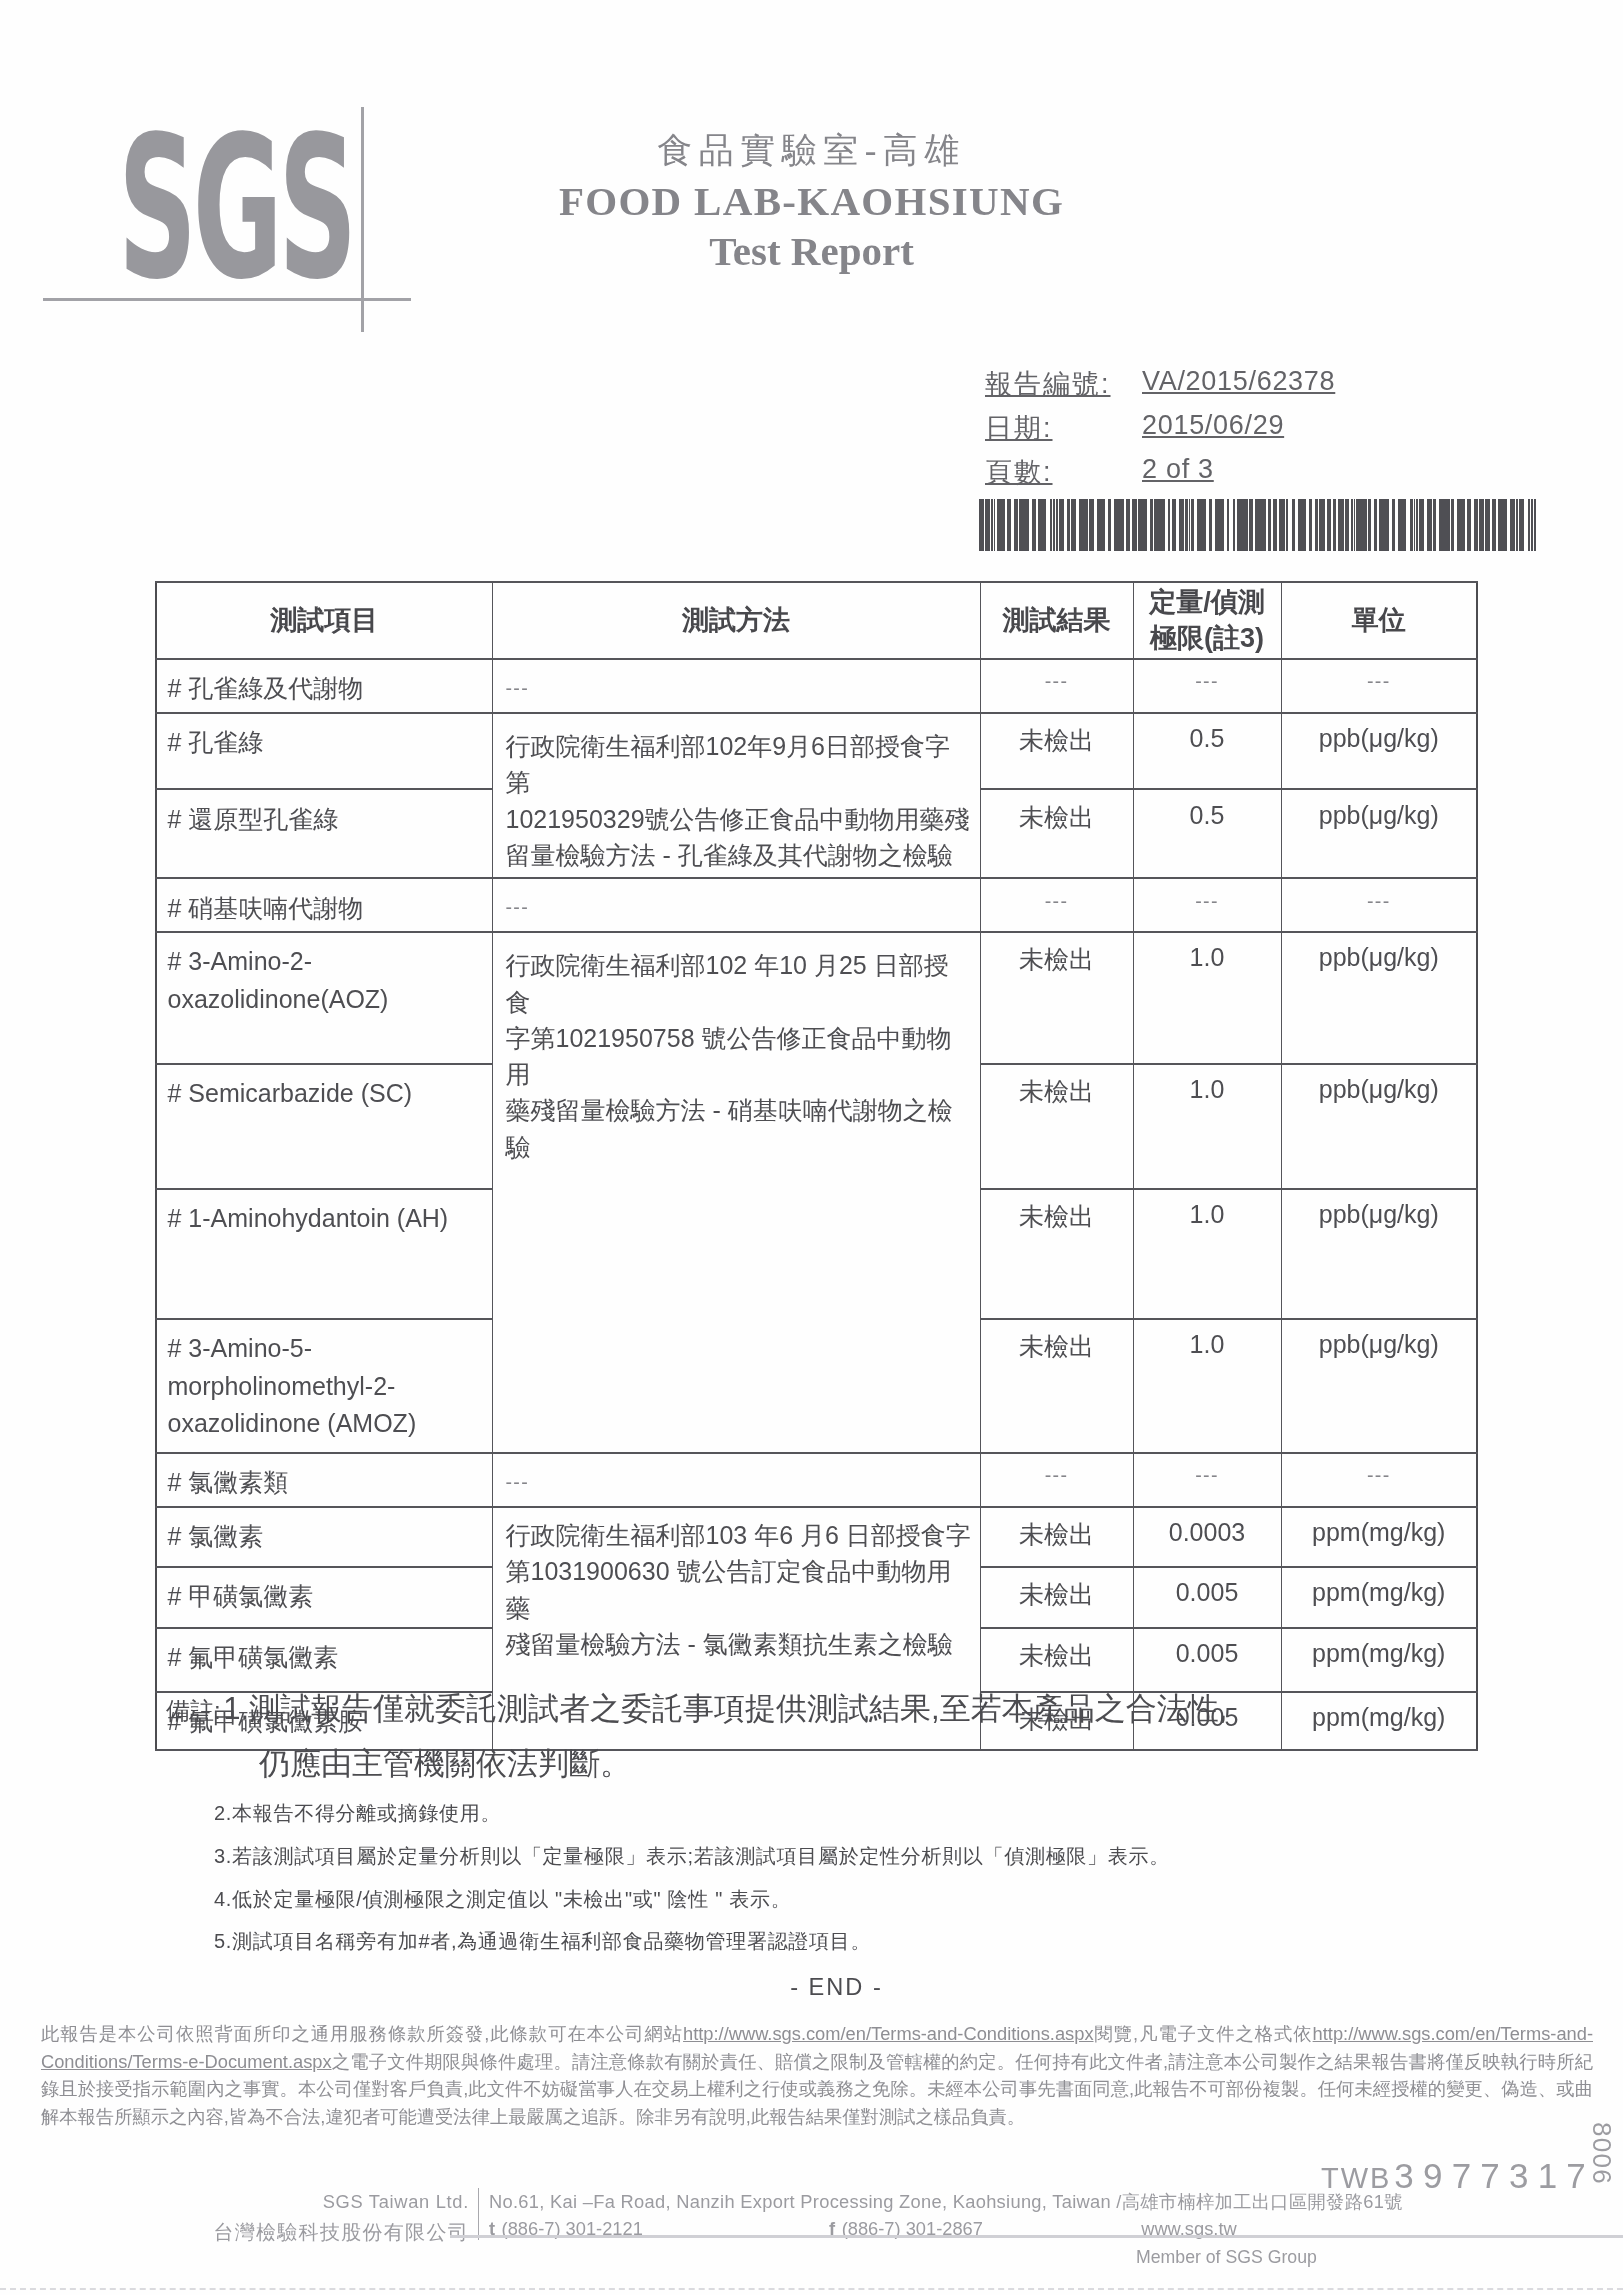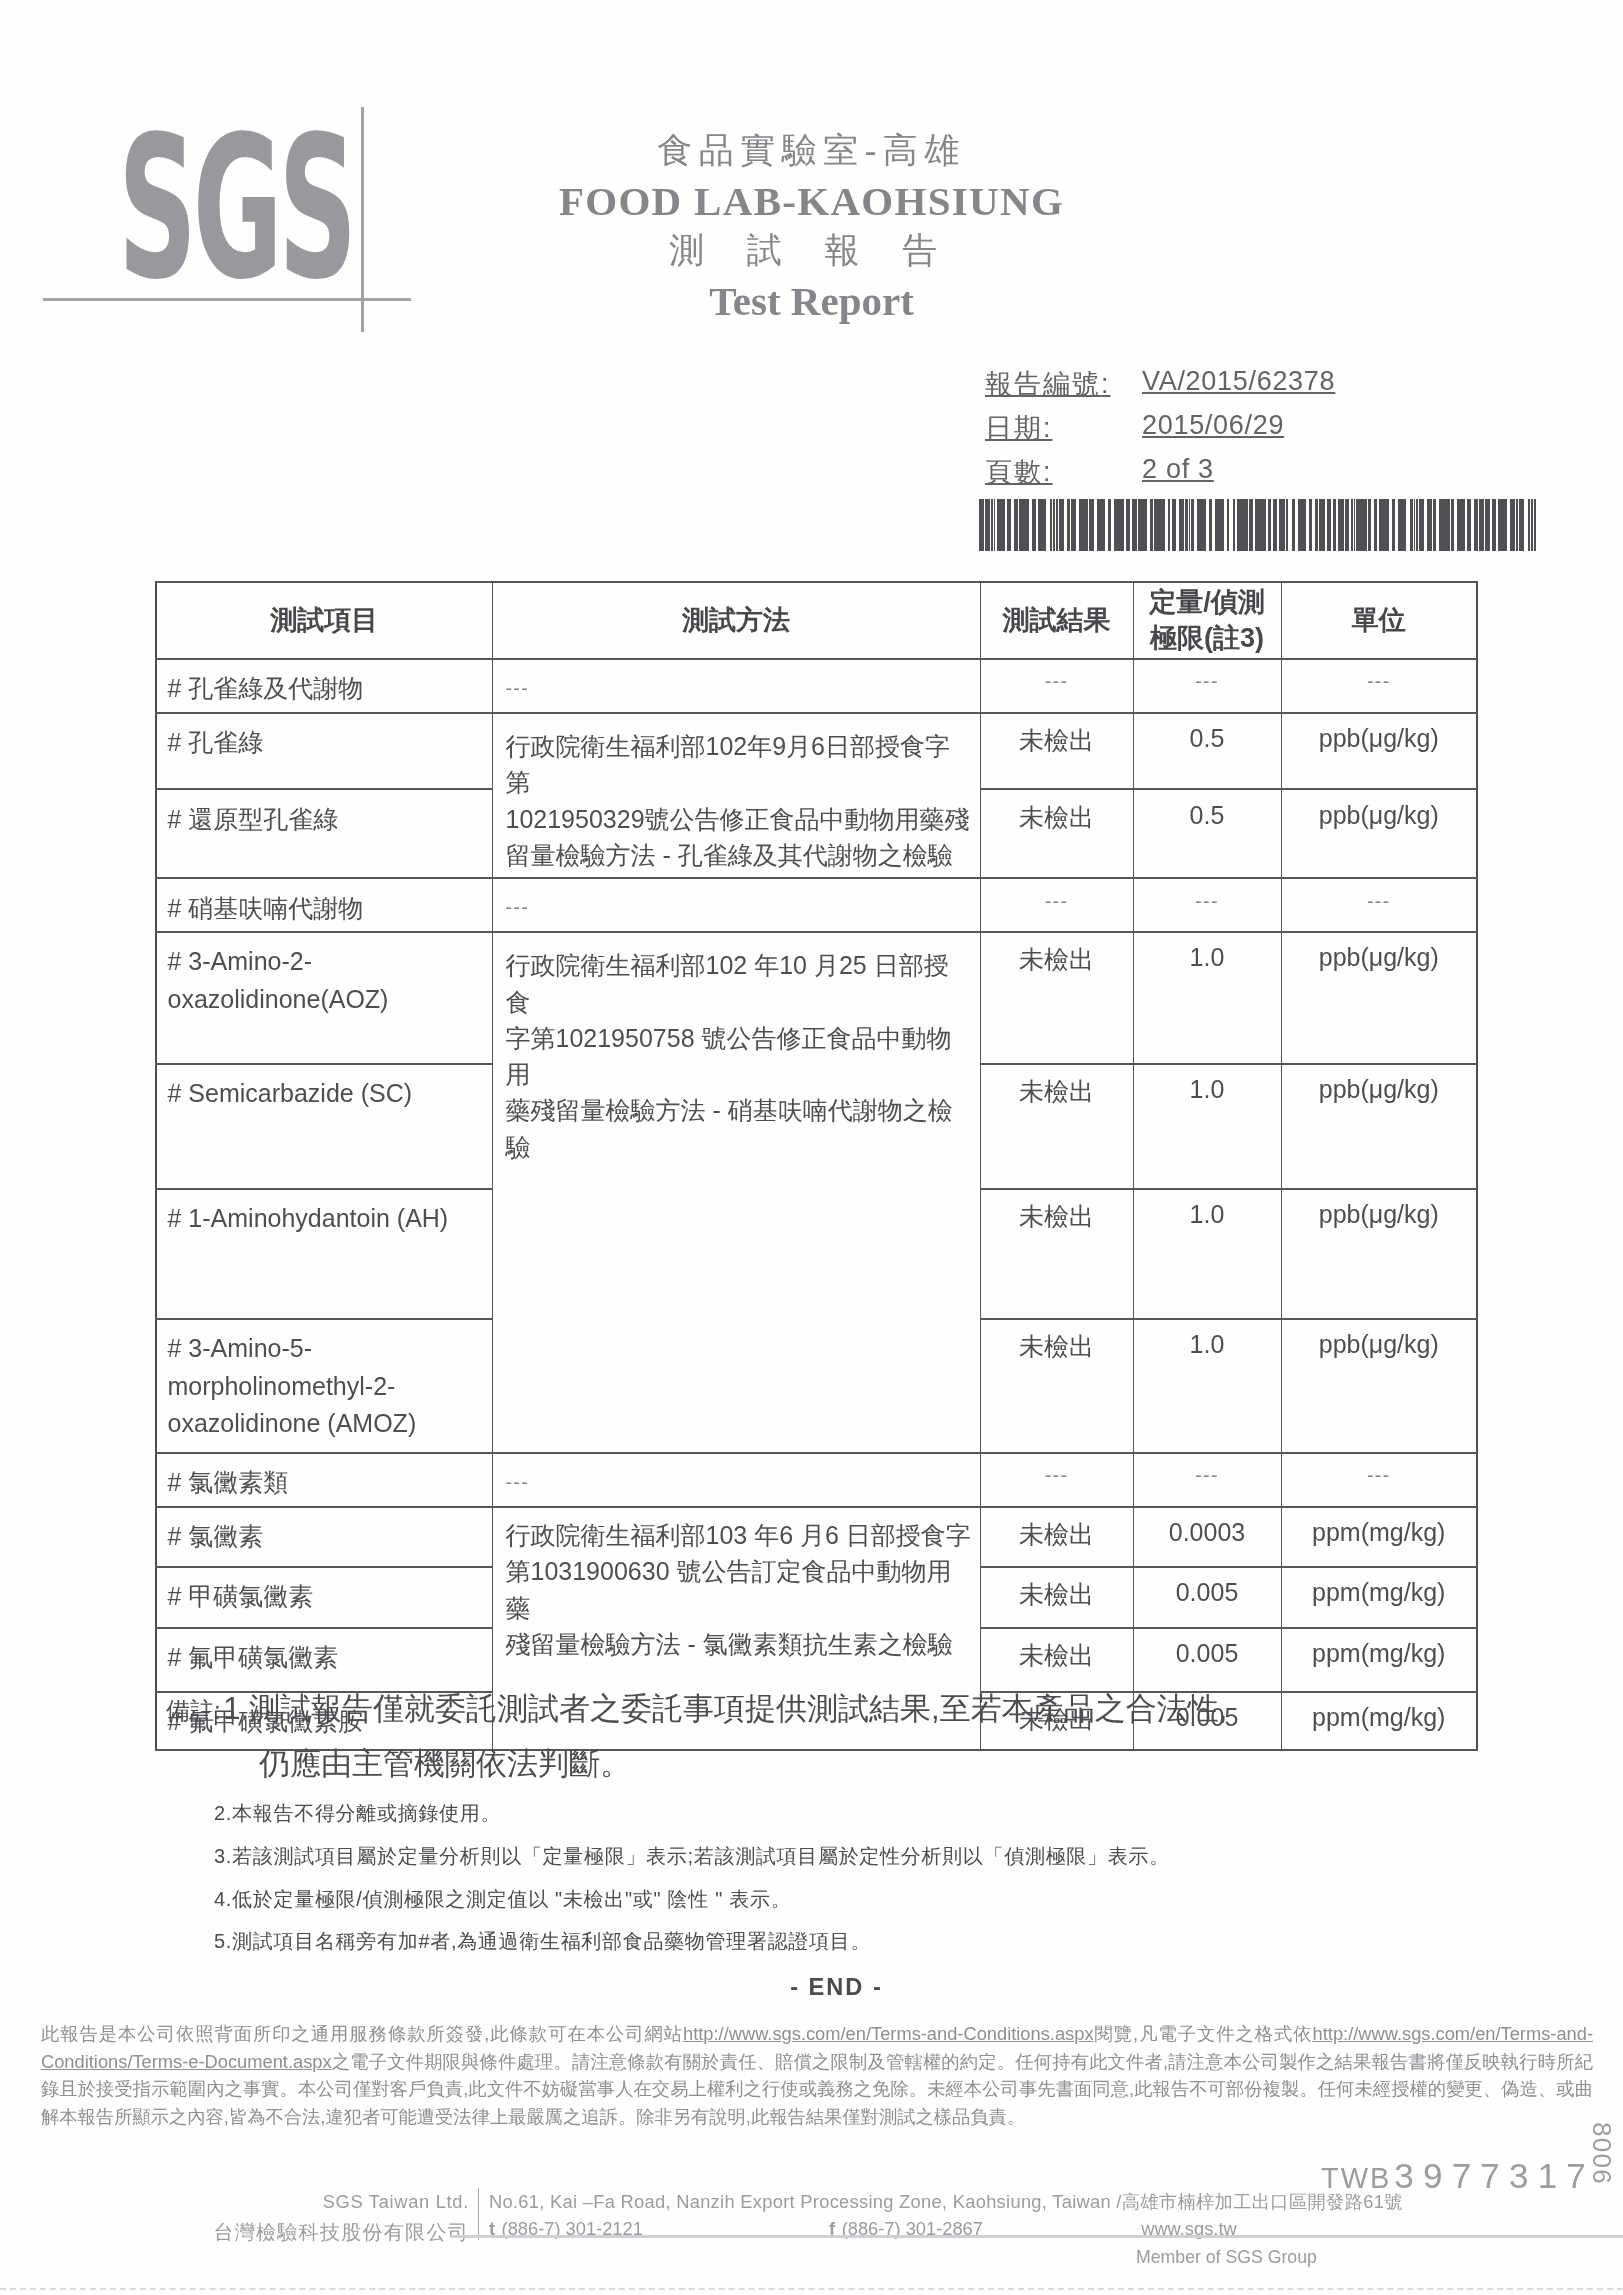--- a/index.html
+++ b/index.html
@@ -61,21 +61,21 @@
   td.method { font-size:25px; text-align:left; padding:14.4px 6.5px 3.9px 13px; white-space:pre-line; line-height:1.45; }
   td.c      { font-size:25px; text-align:center; padding-top:10.5px; }
   td.dash, .dash { color:#85858a; font-size:19.6px; letter-spacing:1.3px; }
   
   .remarks { position:absolute; left:166px; top:1692px; width:1341px; color:#4c4c50; }
   .remark-line1 { font-size:31px; line-height:33px; }
   .remark-prefix { font-size:24px; margin-right:2.6px; }
   .remark-line2 { font-size:31px; margin-left:93px; margin-top:15.7px; }
   .remark-small { font-size:20px; margin-left:48px; margin-top:15.7px; letter-spacing:0.7px; }
   .remark-small:first-of-type { margin-top:19.6px; }
-  .end-mark { font-size:23.6px; margin-top:18.3px; text-align:center; width:1341px; letter-spacing:2px;font-weight:bold; }
+  .end-mark { font-size:23.6px; margin-top:18.3px; text-align:center; width:1341px; letter-spacing:2px; }
   
   .legal {
     position:absolute; left:41px; top:2020px; width:1552px;
     font-size:18.3px; line-height:27.5px; color:#8e8e93; text-align:justify;
   }
   .legal .url { text-decoration:underline; }
   
   .stamp { position:absolute; left:1321px; top:2156px; width:229px; color:#9c9ca1; white-space:nowrap; }
   .stamp-prefix { font-size:29px; letter-spacing:2px; }
   .stamp-number { font-size:35px; letter-spacing:9.2px; }
@@ -106,21 +106,20 @@
 
   <div class="logo-wrap">
     <div class="logo-text">SGS</div>
     <div class="logo-vline"></div>
     <div class="logo-hline"></div>
   </div>
 
   <div class="title-block">
     <div class="title-zh">食品實驗室-高雄</div>
     <div class="title-en">FOOD LAB-KAOHSIUNG</div>
-    <div class="report-zh">測 試 報 告</div>
     <div class="report-en">Test Report</div>
   </div>
 
   <div class="report-info">
     <div class="info-row">
       <span class="info-label">報告編號:</span>
       <span class="info-value">VA/2015/62378</span>
     </div>
     <div class="info-row">
       <span class="info-label">日期:</span>

